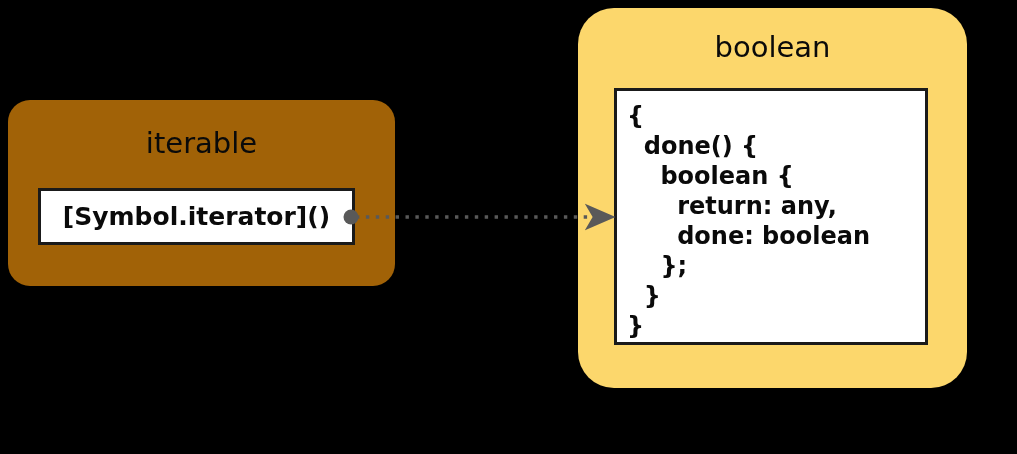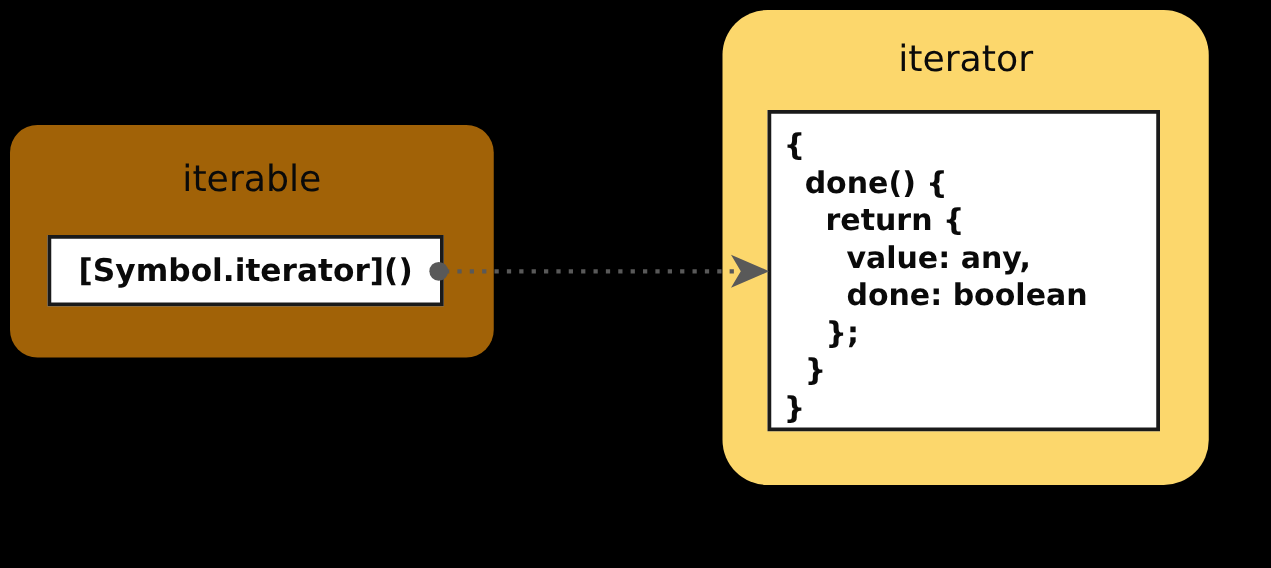--- a/index.html
+++ b/index.html
@@ -127,24 +127,24 @@
 
   <div class="node" id="iterable-node" style="background: #a16207;">
     <div class="node-title" id="iterable-title">iterable</div>
 
     <div class="inset-box" id="symbol-iterator-box">
       <span id="symbol-iterator-label">[Symbol.iterator]()</span>
     </div>
   </div>
 
   <div class="node" id="iterator-node" style="background: rgb(252, 215, 108);">
-    <div class="node-title" id="iterator-title">iterator</div>
+    <div class="node-title" id="iterator-title">boolean</div>
 
     <div class="inset-box" id="iterator-code-box">
-      <pre id="iterator-code"><span class="code-line">{</span><span class="code-line">  done() {</span><span class="code-line">    return {</span><span class="code-line">      value: any,</span><span class="code-line">      done: boolean</span><span class="code-line">    };</span><span class="code-line">  }</span><span class="code-line">}</span></pre>
+      <pre id="iterator-code"><span class="code-line">{</span><span class="code-line">  done() {</span><span class="code-line">    boolean {</span><span class="code-line">      return: any,</span><span class="code-line">      done: boolean</span><span class="code-line">    };</span><span class="code-line">  }</span><span class="code-line">}</span></pre>
     </div>
   </div>
 
   <svg id="connector-svg" viewBox="0 0 1017 454" xmlns="http://www.w3.org/2000/svg">
     <defs>
       <marker id="arrow-head" markerWidth="9" markerHeight="9" refX="8" refY="4.5" orient="auto" markerUnits="strokeWidth">
         <path d="M0,0.6 L9,4.5 L0,8.4 L2.3,4.5 Z" fill="#595959"></path>
       </marker>
     </defs>
     <line x1="356" y1="217" x2="612" y2="217" stroke="#595959" stroke-width="3.4" stroke-dasharray="3.4 6.5" stroke-linecap="butt" marker-end="url(#arrow-head)"></line>

